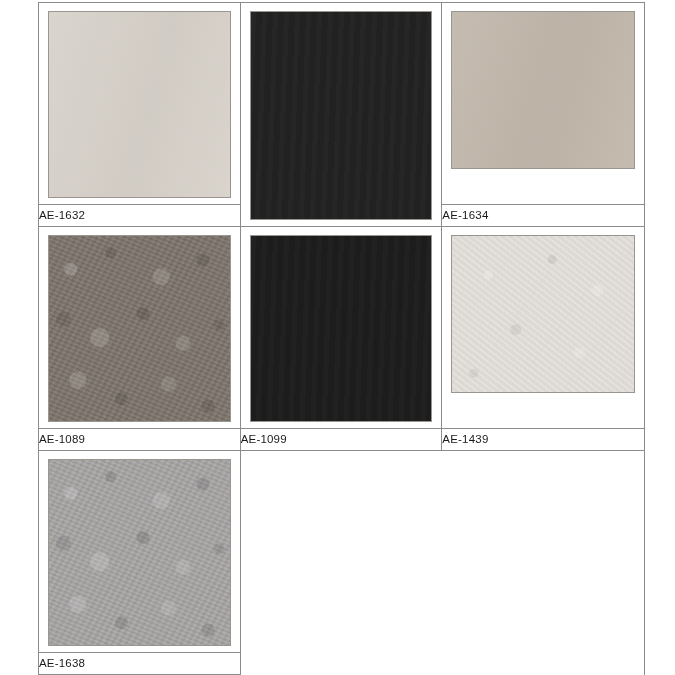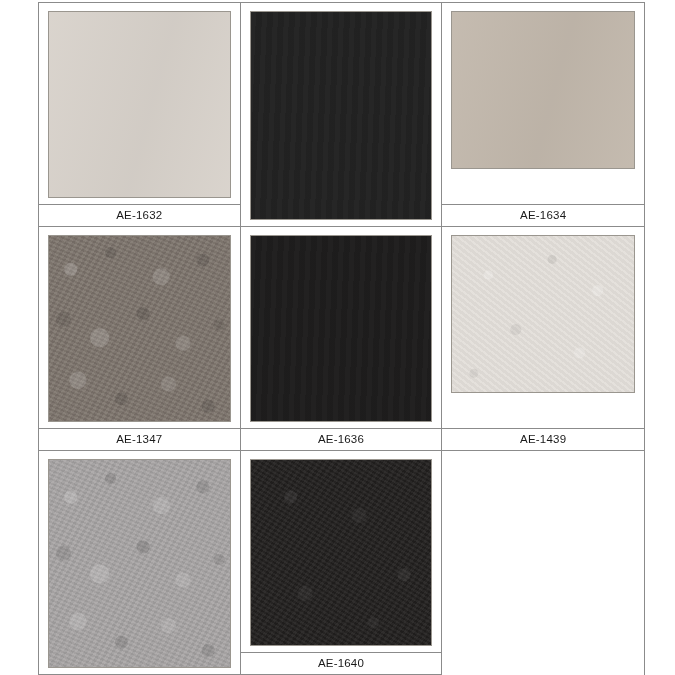--- a/index.html
+++ b/index.html
@@ -125,21 +125,21 @@
       repeating-linear-gradient(92deg, rgba(255,255,255,0.018) 0 5px, rgba(0,0,0,0.02) 5px 11px);
   }
 
   .label-bar {
     flex: 0 0 auto;
     height: 22px;
     box-sizing: border-box;
     border-top: 1px solid #8b8b8b;
     display: flex;
     align-items: center;
-    justify-content: center;
+    justify-content: flex-start;
     background: #ffffff;
   }
 
   .label-text {
     font-family: "Liberation Sans", sans-serif;
     font-size: 11.5px;
     color: #1a1a1a;
     letter-spacing: 0.2px;
     line-height: 1;
     white-space: nowrap;
@@ -181,60 +181,53 @@
       </div>
     </div>
 
     <div class="cell">
       <div class="swatch-area">
         <div class="swatch" style="background-color: rgb(125, 116, 108); border-color: rgb(154, 150, 143);">
           <div class="tex tex-mottled"></div>
         </div>
       </div>
       <div class="label-bar">
-        <span class="label-text">AE-1347</span>
+        <span class="label-text">AE-1089</span>
       </div>
     </div>
 
     <div class="cell">
       <div class="swatch-area">
         <div class="swatch" style="background-color: rgb(30, 29, 29); border-color: rgb(154, 150, 143);">
           <div class="tex tex-flat"></div>
         </div>
       </div>
       <div class="label-bar">
-        <span class="label-text">AE-1636</span>
+        <span class="label-text">AE-1099</span>
       </div>
     </div>
 
     <div class="cell">
       <div class="swatch-area">
         <div class="swatch" style="background-color: rgb(227, 223, 218); border-color: rgb(154, 150, 143);">
           <div class="tex tex-speckle"></div>
         </div>
       </div>
       <div class="label-bar">
         <span class="label-text">AE-1439</span>
       </div>
     </div>
 
     <div class="cell">
       <div class="swatch-area">
         <div class="swatch" style="background-color: rgb(168, 165, 165); border-color: rgb(154, 150, 143);">
           <div class="tex tex-mottled"></div>
         </div>
       </div>
-    </div>
-
-
-    <div class="cell">
-      <div class="swatch-area">
-        <div class="swatch" style="background-color: rgb(35, 33, 32); border-color: rgb(154, 150, 143);">
-          <div class="tex tex-darkgrain"></div>
-        </div>
-      </div>
-      <div class="label-bar">
-        <span class="label-text">AE-1640</span>
-      </div>
-    </div>
+      <div class="label-bar">
+        <span class="label-text">AE-1638</span>
+      </div>
+    </div>
+
+
 
   </div>
 </div>
 
 </body></html>

